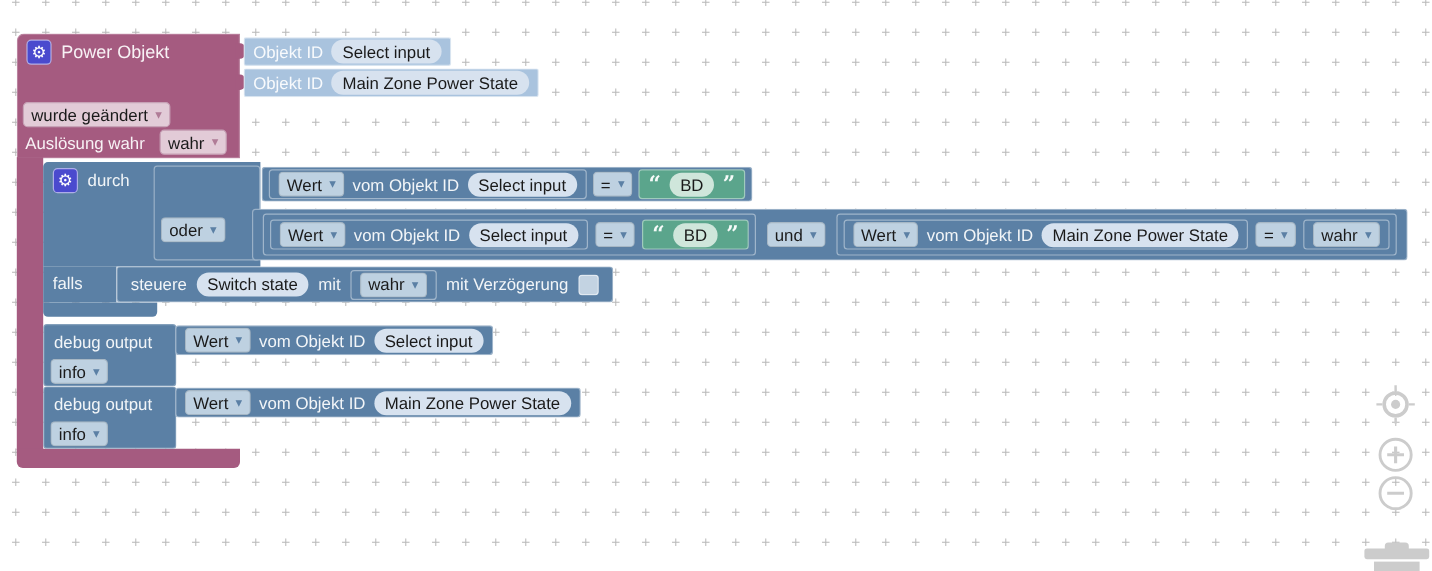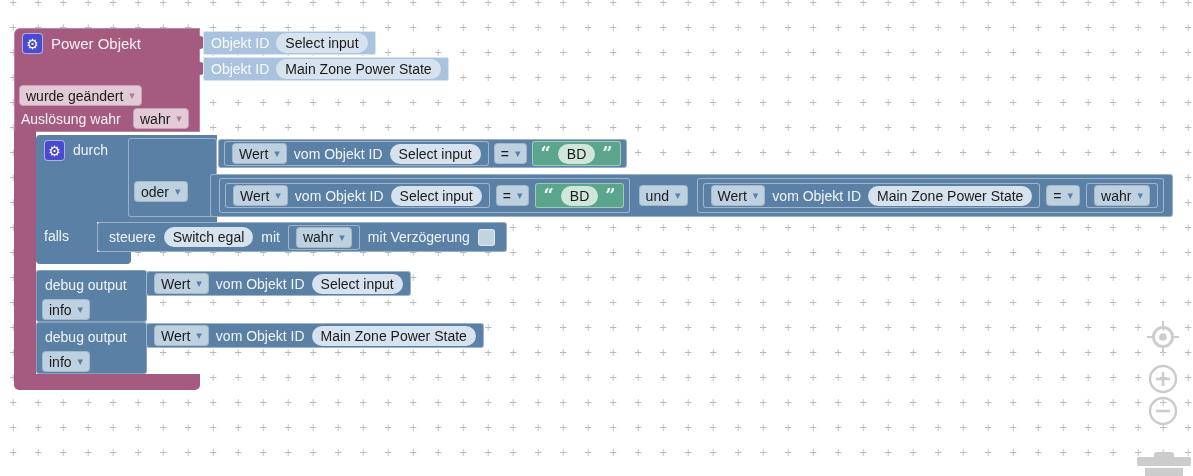--- a/index.html
+++ b/index.html
@@ -1020,21 +1020,21 @@
       </span>
       <span class="dd">=</span>
       <span class="sub">
         <span class="dd">wahr</span>
       </span>
     </span>
   </div>
 
   <div class="blk row blue edge" style="left:97px;top:222px;height:30px;gap:8px;padding:0 11px">
     <span class="wlabel">steuere</span>
-    <span class="field">Switch egal</span>
+    <span class="field">Switch state</span>
     <span class="wlabel">mit</span>
     <span class="sub">
       <span class="dd">wahr</span>
     </span>
     <span class="wlabel">mit Verzögerung</span>
     <span class="checkbox"></span>
   </div>
 
   <div class="blk blue" style="left:36px;top:270px;width:111px;height:52px;border-radius:3px;border:1px solid rgba(255,255,255,.25)">
     <span class="wlabel abs" style="left:8px;top:6px">debug output</span>

